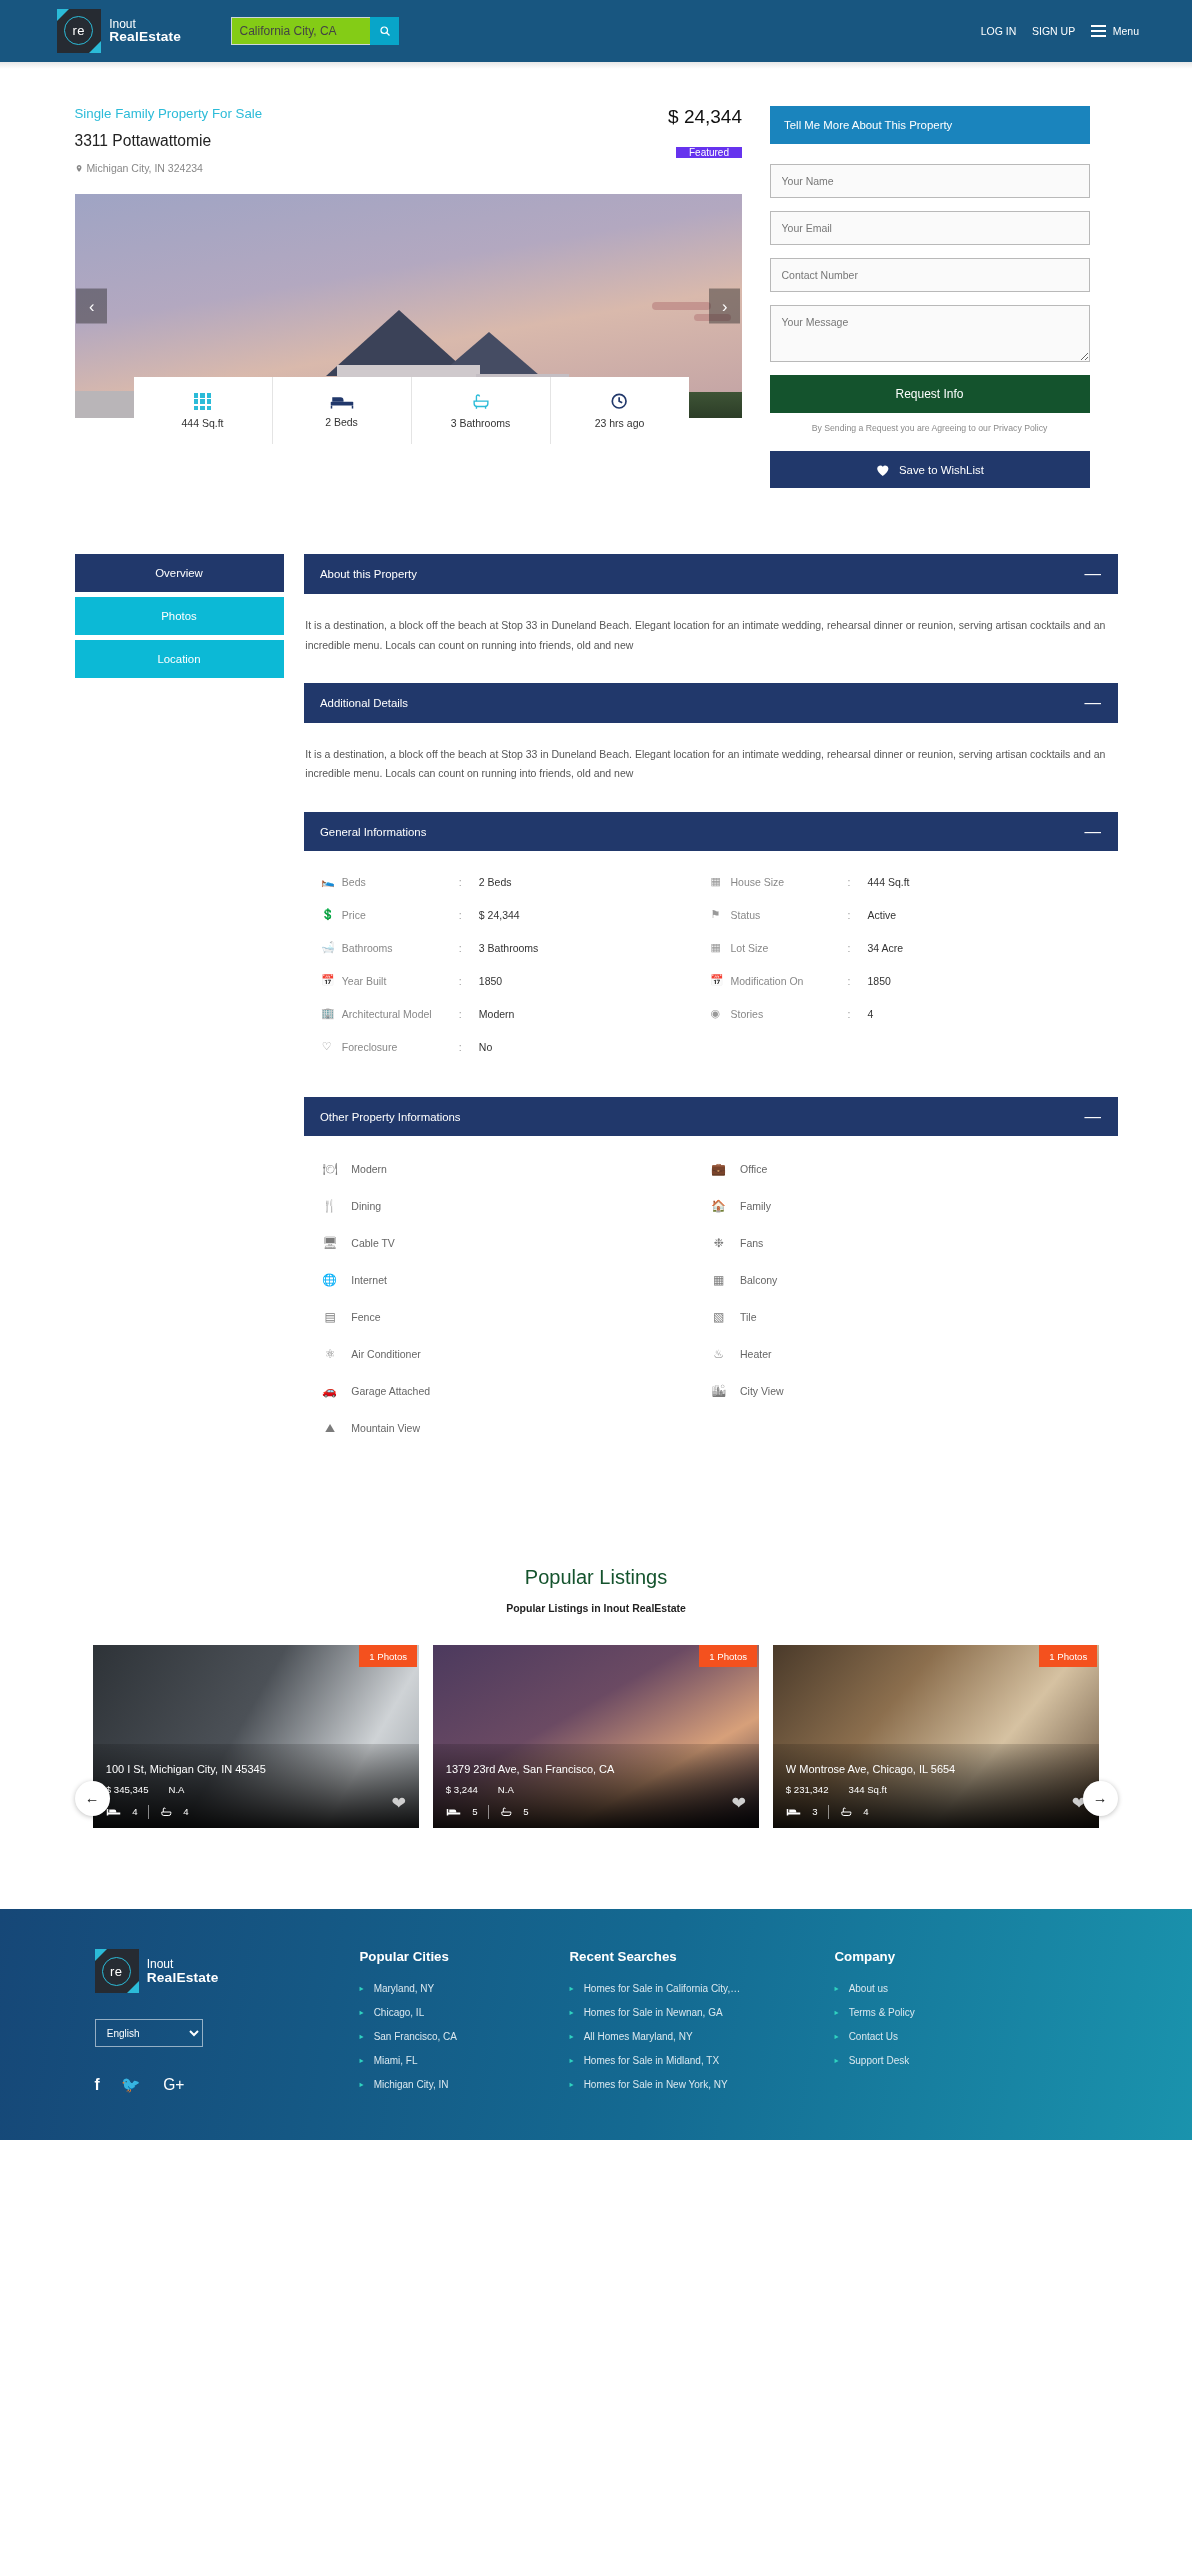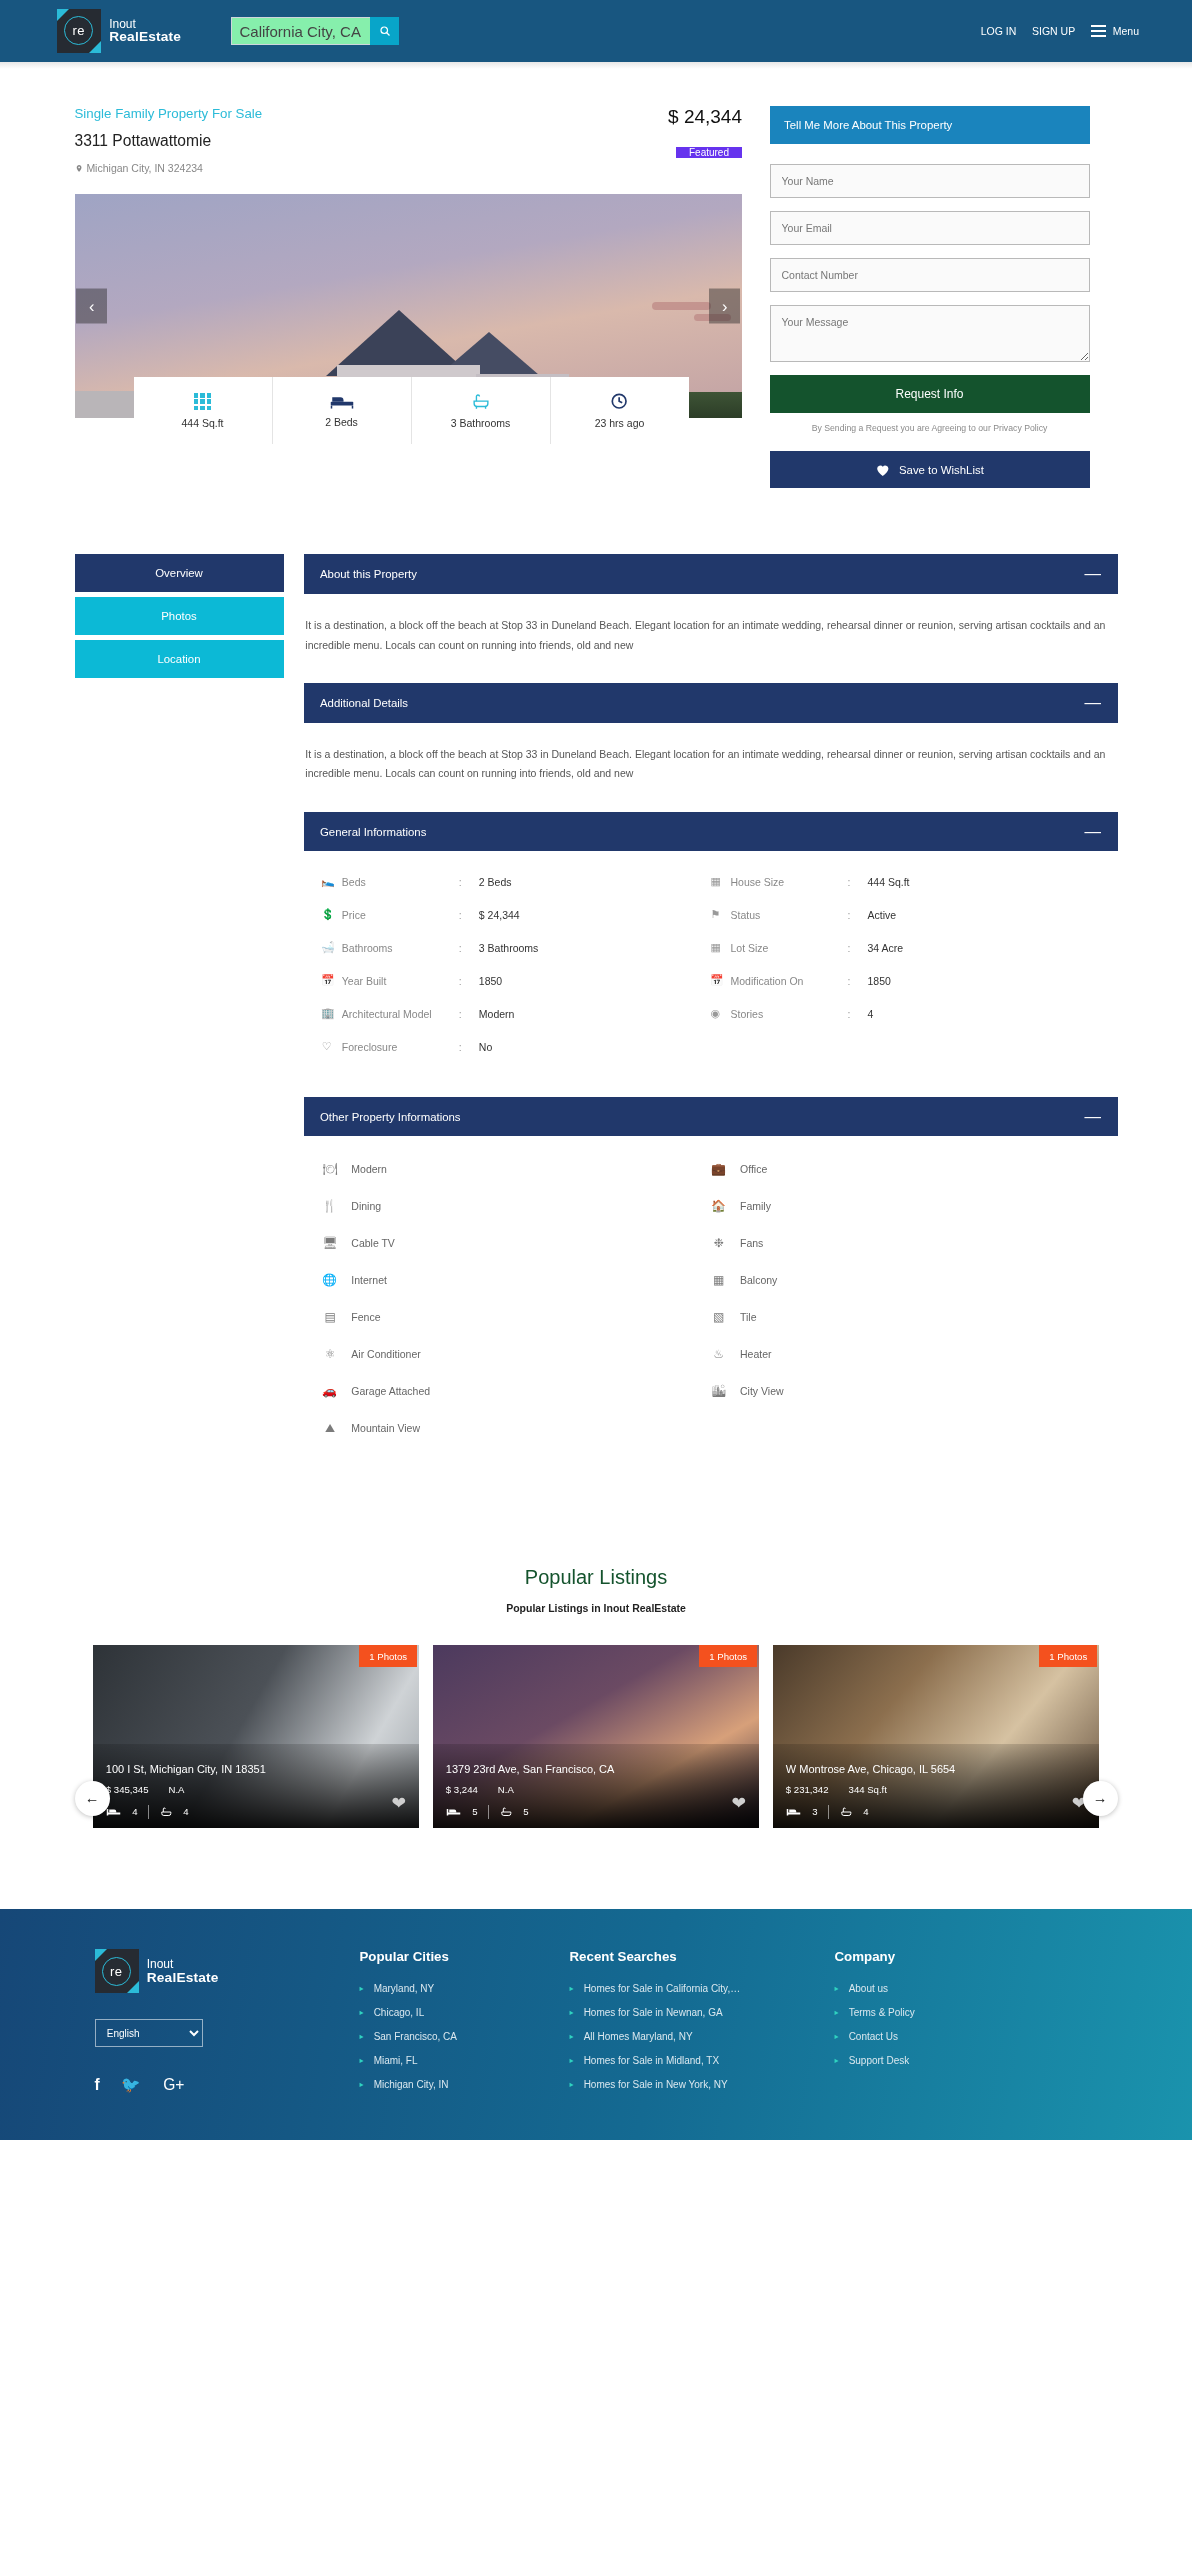--- a/index.html
+++ b/index.html
@@ -46,23 +46,23 @@
     color: #fff; font-size: 13px; letter-spacing: 0.5px;
   }
   .logo-text { line-height: 1.05; color: #fff; }
   .logo-text .l1 { font-size: 12px; font-weight: 400; display:block; }
   .logo-text .l2 { font-size: 13.7px; font-weight: bold; display:block; letter-spacing:0.2px;}
 
   .searchbox { display: flex; margin-left: 50px; }
   .searchbox input {
     width: 139px; height: 27.5px;
     border: 0.9px solid #cfd6dc; border-right: none;
-    padding: 0 7.3px; font-size: 15px; color: #444;
+    padding: 0 7.3px; font-size: 12px; color: #444;
     font-family: "Liberation Sans", sans-serif;
-    background: #86efac; outline: none;
+    background: #84cc16; outline: none;
   }
   .searchbox input::placeholder { color: #555; }
   .search-btn {
     width: 29px; height: 27.5px; background: #08a5c9;
     border: none; color: #fff; cursor: pointer;
     display: flex; align-items: center; justify-content: center;
   }
   .nav-right {
     margin-left: auto; display: flex; align-items: center; gap: 15.6px;
     color: #fff; font-size: 10.5px;
@@ -609,21 +609,21 @@
       </div>
       <div class="pop-sub">Popular Listings in Inout RealEstate</div>
 
       <div class="cards">
 
         <div class="card">
           <div class="card-img img-a"></div>
           <div class="card-overlay"></div>
           <div class="photos-badge">1 Photos</div>
           <div class="card-info">
-            <div class="card-addr">100 I St, Michigan City, IN 18351</div>
+            <div class="card-addr">100 I St, Michigan City, IN 45345</div>
             <div class="card-price">
               <span>$ 345,345</span>
               <span>N.A</span>
             </div>
             <div class="card-meta">
               <svg width="16.5" height="10" viewBox="0 0 32 20" fill="#fff">
                 <path d="M6 5h10a4 4 0 0 1 4 4v2H6z"></path>
                   <rect x="2" y="11" width="26" height="4"></rect>
                   <rect x="1" y="4" width="3" height="13"></rect>
               </svg>

